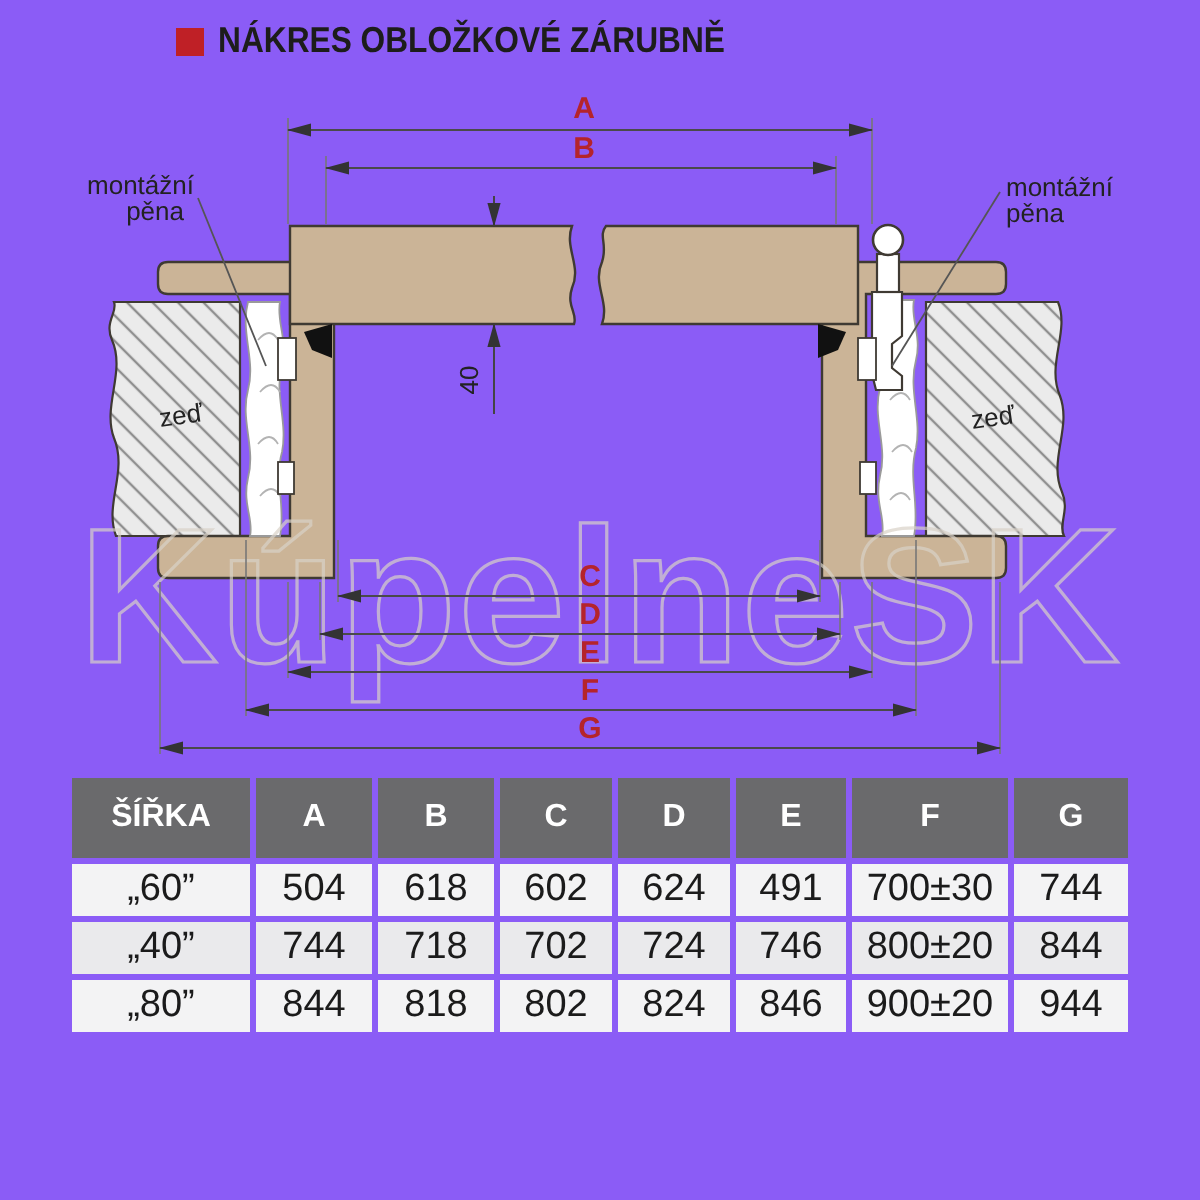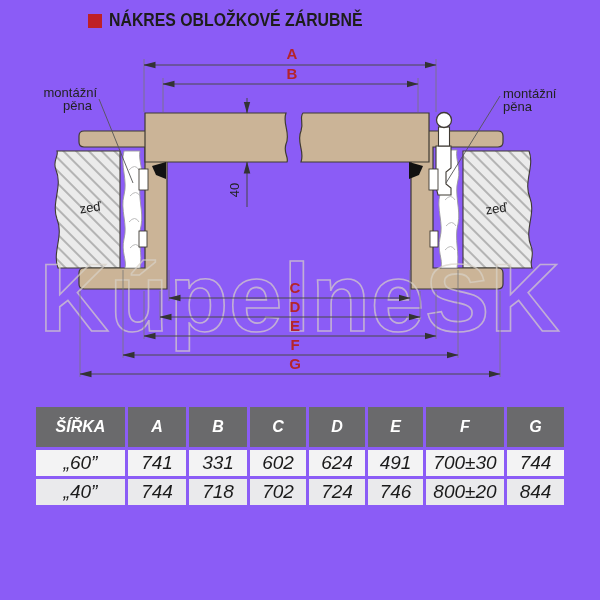--- a/index.html
+++ b/index.html
@@ -7,21 +7,21 @@
         font-family:"Liberation Sans",sans-serif;}
   .title{position:absolute;left:88px;top:10px;display:flex;align-items:center;gap:7px;z-index:5;}
   .title .bullet{width:14px;height:14px;background:#bf2026;flex:0 0 auto;}
   .title .title-text{font-size:18px;font-weight:bold;color:#1d1d1b;white-space:nowrap;
         transform:scaleX(.88);transform-origin:left center;letter-spacing:0px;}
   svg.drawing{position:absolute;left:0;top:0;}
   svg text{font-family:"Liberation Sans",sans-serif;}
   .dim-letter{font-size:15px;font-weight:bold;fill:#b5242b;}
   .small-label{font-size:13px;fill:#222;}
   .wm{font-size:96px;font-weight:bold;fill:none;stroke:#d9d2c8;stroke-width:1.6px;opacity:.7;letter-spacing:1px;}
-  table.dims{position:absolute;left:33px;top:404px;border-collapse:separate;border-spacing:3px;font-style:italic;}
+  table.dims{position:absolute;left:33px;top:386px;border-collapse:separate;border-spacing:3px;}
   table.dims th{background:#6a6a6c;color:#fff;font-size:16px;font-weight:bold;height:40px;
         text-align:center;padding:0;}
   table.dims td{font-size:19px;color:#1b1b1b;text-align:center;height:26px;padding:0;white-space:nowrap;}
   tr.r-odd td{background:#f3f3f4;}
   tr.r-even td{background:#eaeaec;}
 </style>
 </head>
 <body>
 
 <div class="page">
@@ -165,33 +165,43 @@
         <th>C</th>
         <th>D</th>
         <th>E</th>
         <th>F</th>
         <th>G</th>
       </tr>
     </thead>
     <tbody>
       <tr class="r-odd">
         <td>„60”</td>
-        <td>741</td>
-        <td>331</td>
+        <td>504</td>
+        <td>618</td>
         <td>602</td>
         <td>624</td>
         <td>491</td>
         <td>700±30</td>
         <td>744</td>
       </tr>
       <tr class="r-even">
         <td>„40”</td>
         <td>744</td>
         <td>718</td>
         <td>702</td>
         <td>724</td>
         <td>746</td>
         <td>800±20</td>
         <td>844</td>
       </tr>
+      <tr class="r-odd">
+        <td>„80”</td>
+        <td>844</td>
+        <td>818</td>
+        <td>802</td>
+        <td>824</td>
+        <td>846</td>
+        <td>900±20</td>
+        <td>944</td>
+      </tr>
     </tbody>
   </table>
 </div>
 
 </body></html>

